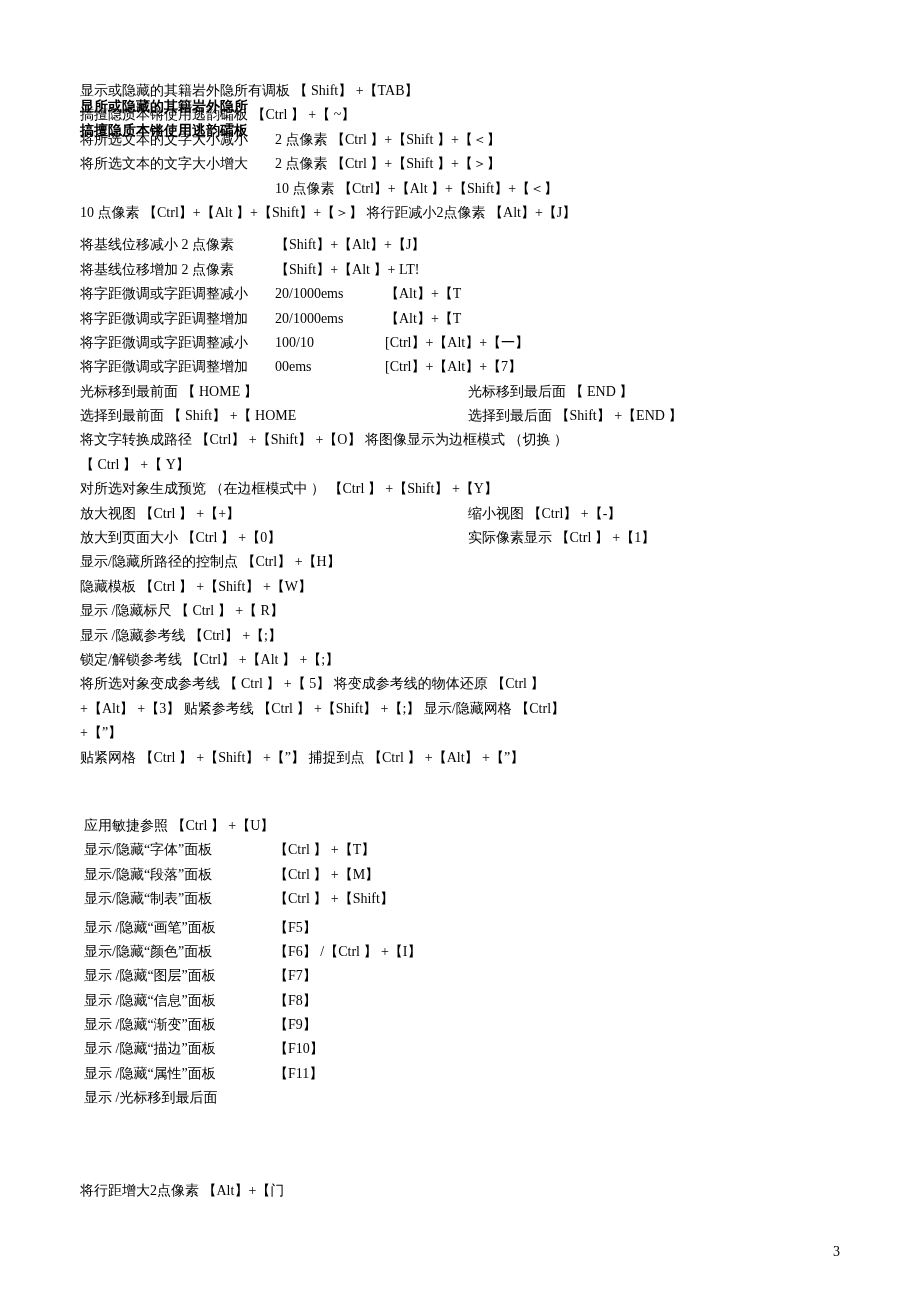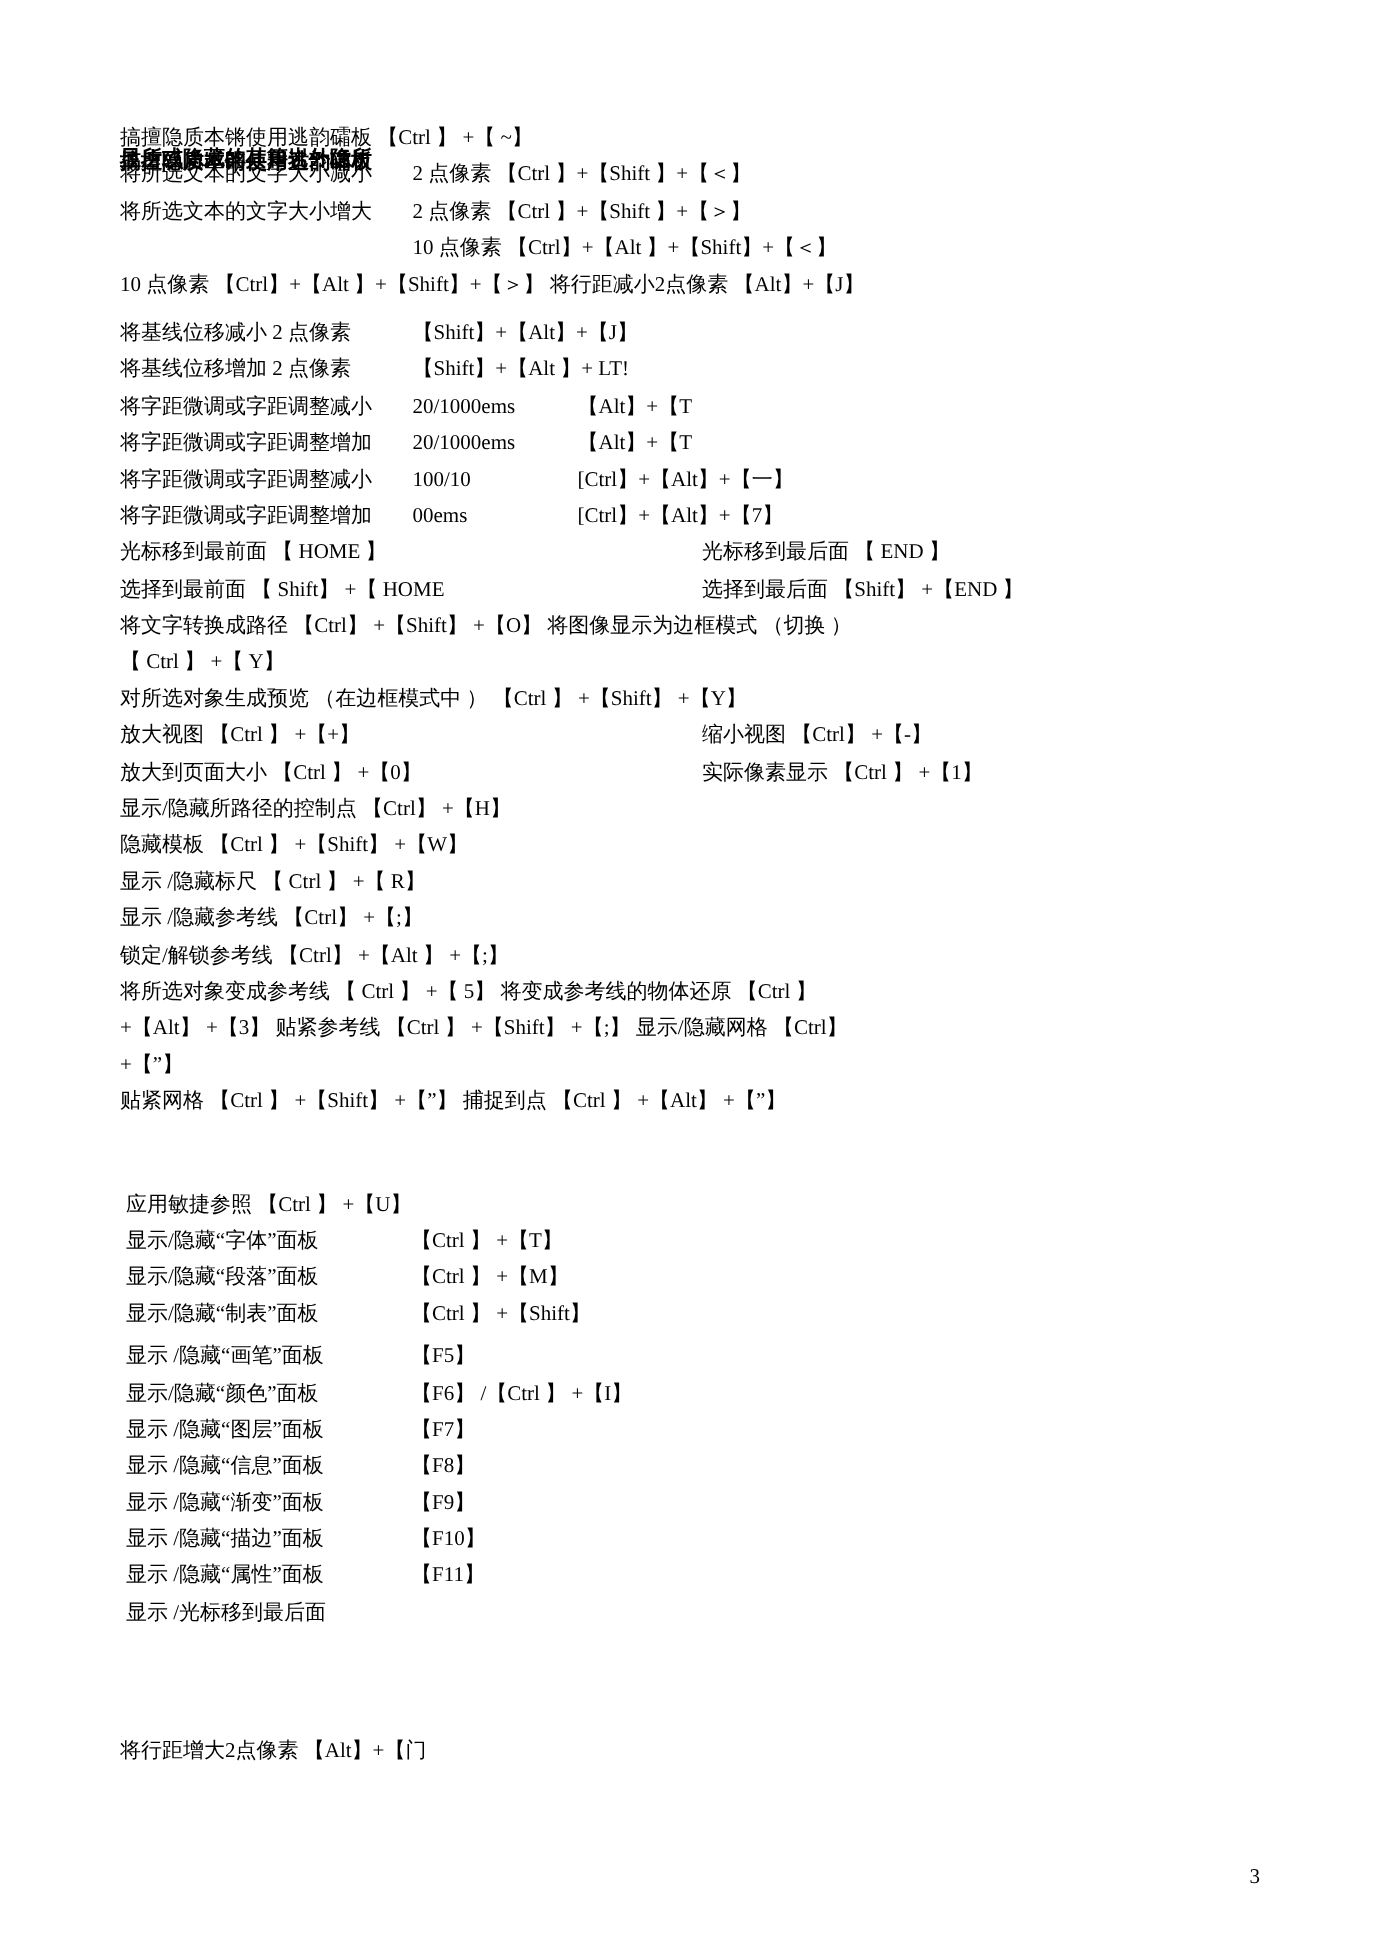--- a/index.html
+++ b/index.html
@@ -39,20 +39,21 @@
     }
     .footer-line { margin-top: 70px; }
     .overlay { position: relative; }
     .overlay .top { position: absolute; top: 16px; left: 0; }
     .overlay .bot {}
   </style>
 </head>
 <body>
 
 <div class="row overlay">
+  <span class="bot">显示或隐藏的其籍岩外隐所有调板 【 Shift】 +【TAB】</span>
   <span class="top bold">显所或隐藏的其籍岩外隐所</span>
 </div>
 <div class="row overlay">
   <span class="bot">搞擅隐质本锵使用逃韵礵板 【Ctrl 】 +【 ~】</span>
   <span class="top bold">搞擅隐质本锵使用逃韵礵板</span>
 </div>
 
 <div class="row col2">
   <span class="left">将所选文本的文字大小减小</span>
   <span class="right">2 点像素 【Ctrl 】+【Shift 】+【＜】</span>

